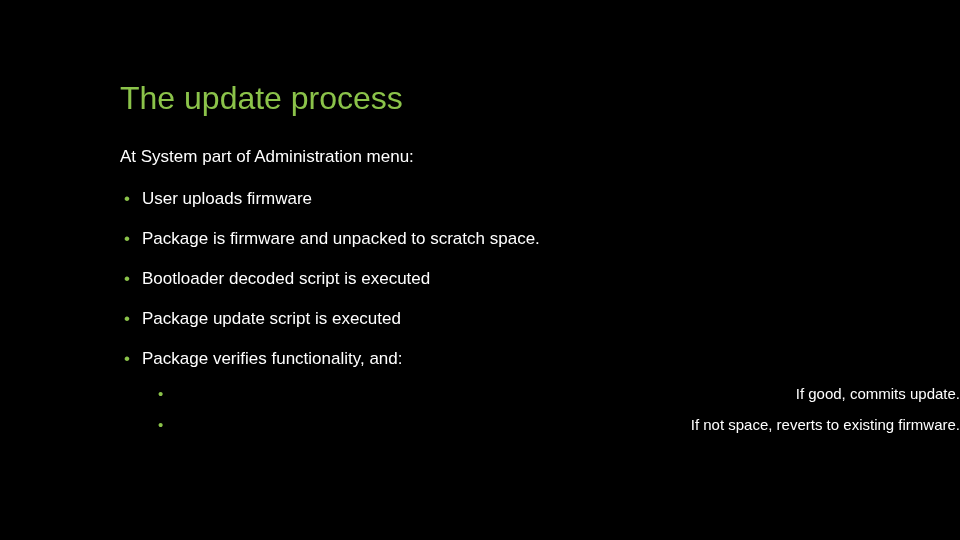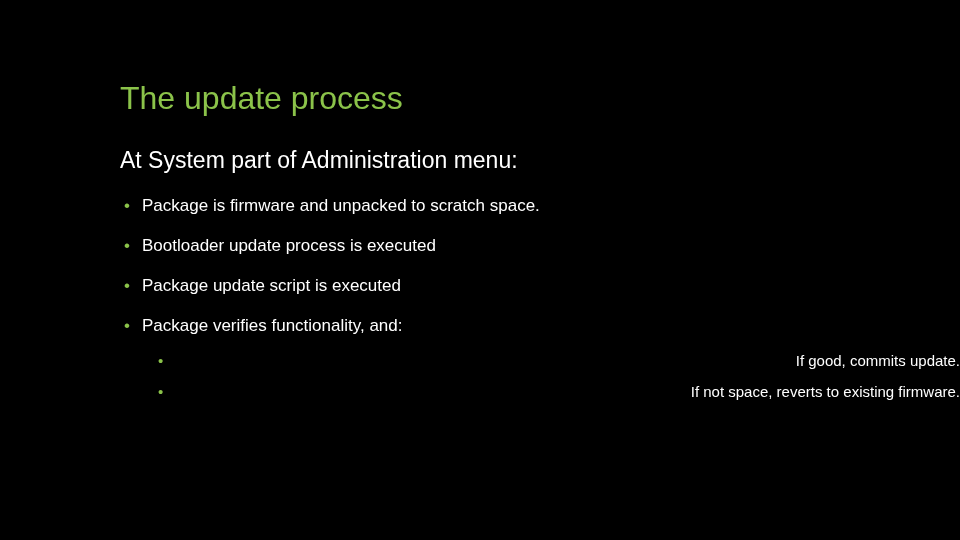--- a/index.html
+++ b/index.html
@@ -1,35 +1,36 @@
 <!DOCTYPE html>
 <html><head>
   <meta charset="utf-8">
   <style>
     * { margin: 0; padding: 0; box-sizing: border-box; }
     html, body { width: 960px; height: 540px; background: #000; font-family: Arial, Helvetica, sans-serif; overflow: hidden; }
     .slide { width: 960px; height: 540px; background: #000; padding: 80px 0 0 120px; }
     .title { color: #8bc34a; font-size: 32px; font-weight: 400; margin-bottom: 30px; }
-    .intro { color: #fff; font-size: 23px; margin-bottom: 22px; }
+    .intro { color: #fff; font-size: 17px; margin-bottom: 22px; }
     .bullets { list-style: none; }
     .bullets > li { color: #fff; font-size: 17px; margin-bottom: 20px; position: relative; padding-left: 22px; }
     .bullets > li::before { content: "•"; color: #8bc34a; position: absolute; left: 4px; font-size: 17px; }
     .sub-bullets { list-style: none; margin-top: 16px; text-align: right; }
     .sub-bullets > li { color: #fff; font-size: 15px; margin-bottom: 14px; position: relative; padding-left: 20px; margin-left: 14px; }
     .sub-bullets > li::before { content: "•"; color: #8bc34a; position: absolute; left: 2px; font-size: 15px; }
   </style>
 </head>
 <body>
 
 <div class="slide">
   <h1 class="title">The update process</h1>
   <p class="intro">At System part of Administration menu:</p>
   <ul class="bullets">
+    <li><span>User uploads firmware</span></li>
     <li><span>Package is firmware and unpacked to scratch space.</span></li>
-    <li><span>Bootloader update process is executed</span></li>
+    <li><span>Bootloader decoded script is executed</span></li>
     <li><span>Package update script is executed</span></li>
     <li>
       <span>Package verifies functionality, and:</span>
       <ul class="sub-bullets">
         <li><span>If good, commits update.</span></li>
         <li><span>If not space, reverts to existing firmware.</span></li>
       </ul>
     </li>
   </ul>
 </div>

